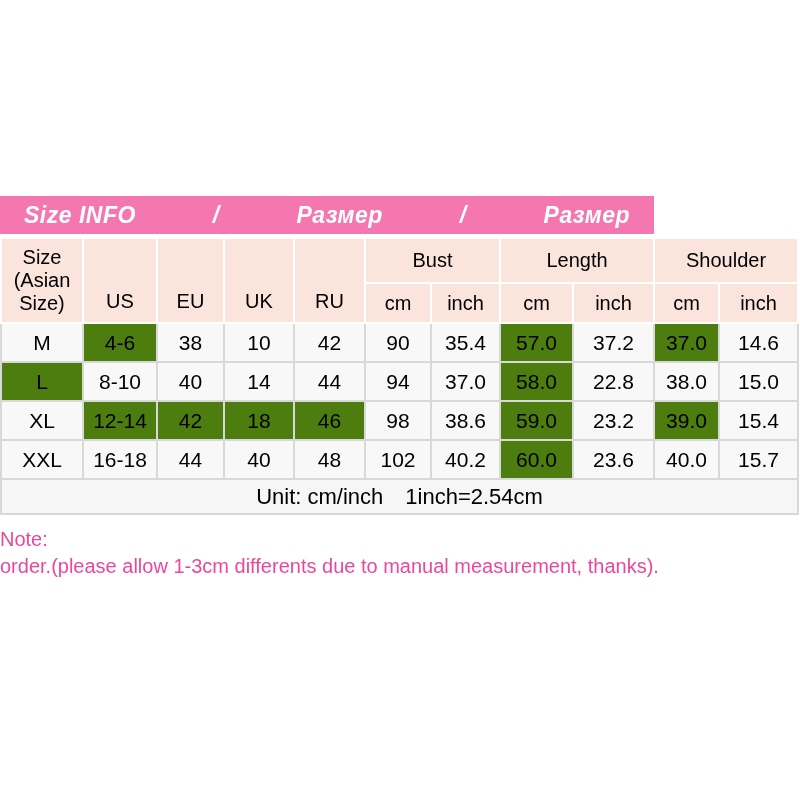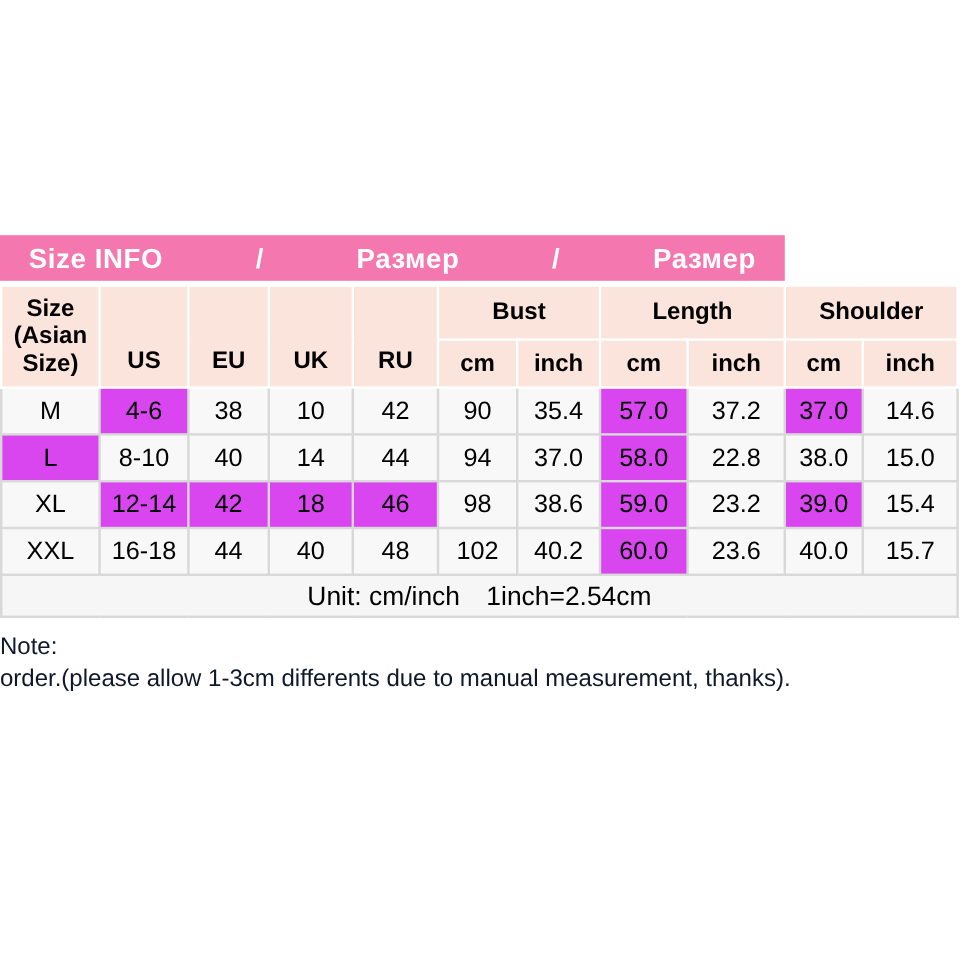--- a/index.html
+++ b/index.html
@@ -27,71 +27,72 @@
     background: #f478af;
     display: flex;
     align-items: center;
     justify-content: space-between;
     box-sizing: border-box;
     padding: 0 24px;
     color: #ffffff;
     font-size: 23px;
     font-weight: 600;
     letter-spacing: 0.5px;
+    font-style: italic;
   }
   
   .size-table {
     position: absolute;
     top: 237px;
     left: 0;
     border-collapse: collapse;
     table-layout: fixed;
     width: 797px;
   }
   .size-table th {
     background: #fbe4db;
     border: 2px solid #ffffff;
-    font-weight: bold;
+    font-weight: normal;
     font-size: 20px;
     text-align: center;
     padding: 0;
     line-height: 1.15;
   }
   .size-table th.region {
     vertical-align: bottom;
     padding-bottom: 9px;
   }
   .size-table tr.group-row th { height: 43px; }
   .size-table tr.unit-row th { height: 38px; }
   .size-table td {
     border: 2px solid #d8d8d8;
     background: #f8f8f8;
     text-align: center;
     vertical-align: middle;
     font-size: 21px;
     height: 37px;
     padding: 0;
   }
-  .size-table td.sh { background: #d946ef; }
+  .size-table td.sh { background: #4d7c0f; }
   .size-table td.unit-cell {
     height: 33px;
     background: #f6f6f6;
     font-size: 22px;
     margin-left: 20px;
   }
   .unit-gap { display: inline-block; width: 22px; }
   
   .note {
     position: absolute;
     top: 526px;
     left: 0;
     width: 800px;
     font-size: 20px;
     line-height: 27px;
-    color: #0f172a;
+    color: #ec4899;
   }
 </style>
 </head>
 <body>
 
 <div class="page">
 
   <div class="banner">
     <span>Size INFO</span>
     <span>/</span>

